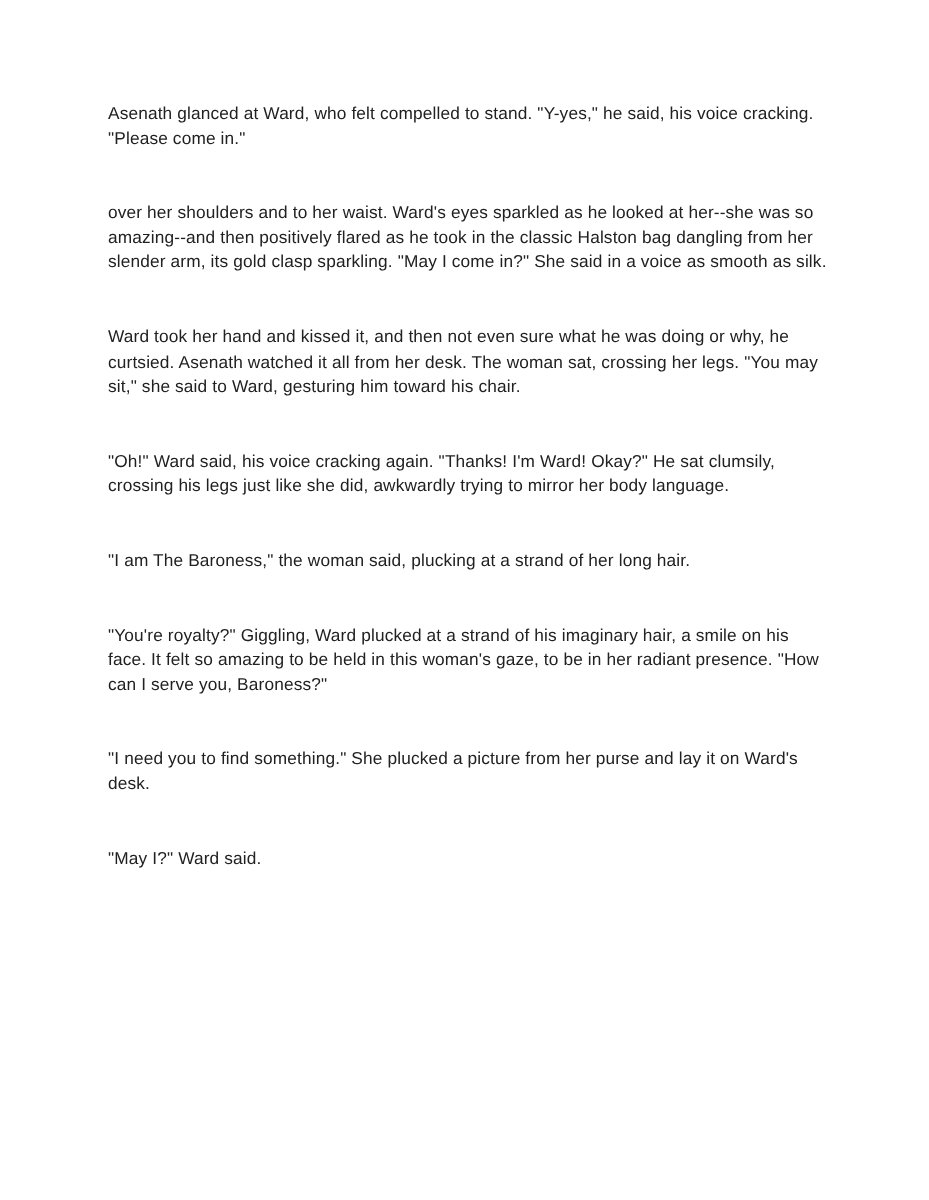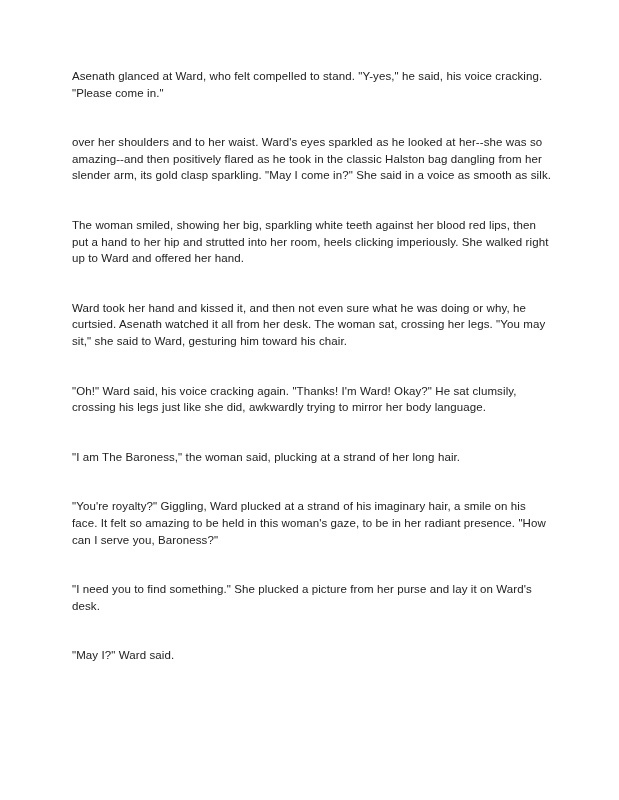--- a/index.html
+++ b/index.html
@@ -34,21 +34,20 @@
     margin-bottom: 0;
   }
 </style>
 </head>
 <body>
 
 <div class="page">
   <div class="doc-content">
     <p>Asenath glanced at Ward, who felt compelled to stand. "Y-yes," he said, his voice cracking. "Please come in."</p>
     <p>over her shoulders and to her waist. Ward's eyes sparkled as he looked at her--she was so amazing--and then positively flared as he took in the classic Halston bag dangling from her slender arm, its gold clasp sparkling. "May I come in?" She said in a voice as smooth as silk.</p>
-    <p>The woman smiled, showing her big, sparkling white teeth against her blood red lips, then put a hand to her hip and strutted into her room, heels clicking imperiously. She walked right up to Ward and offered her hand.</p>
     <p>Ward took her hand and kissed it, and then not even sure what he was doing or why, he curtsied. Asenath watched it all from her desk. The woman sat, crossing her legs. "You may sit," she said to Ward, gesturing him toward his chair.</p>
     <p>"Oh!" Ward said, his voice cracking again. "Thanks! I'm Ward! Okay?" He sat clumsily, crossing his legs just like she did, awkwardly trying to mirror her body language.</p>
     <p>"I am The Baroness," the woman said, plucking at a strand of her long hair.</p>
     <p>"You're royalty?" Giggling, Ward plucked at a strand of his imaginary hair, a smile on his face. It felt so amazing to be held in this woman's gaze, to be in her radiant presence. "How can I serve you, Baroness?"</p>
     <p>"I need you to find something." She plucked a picture from her purse and lay it on Ward's desk.</p>
     <p>"May I?" Ward said.</p>
   </div>
 </div>
 
 </body></html>

